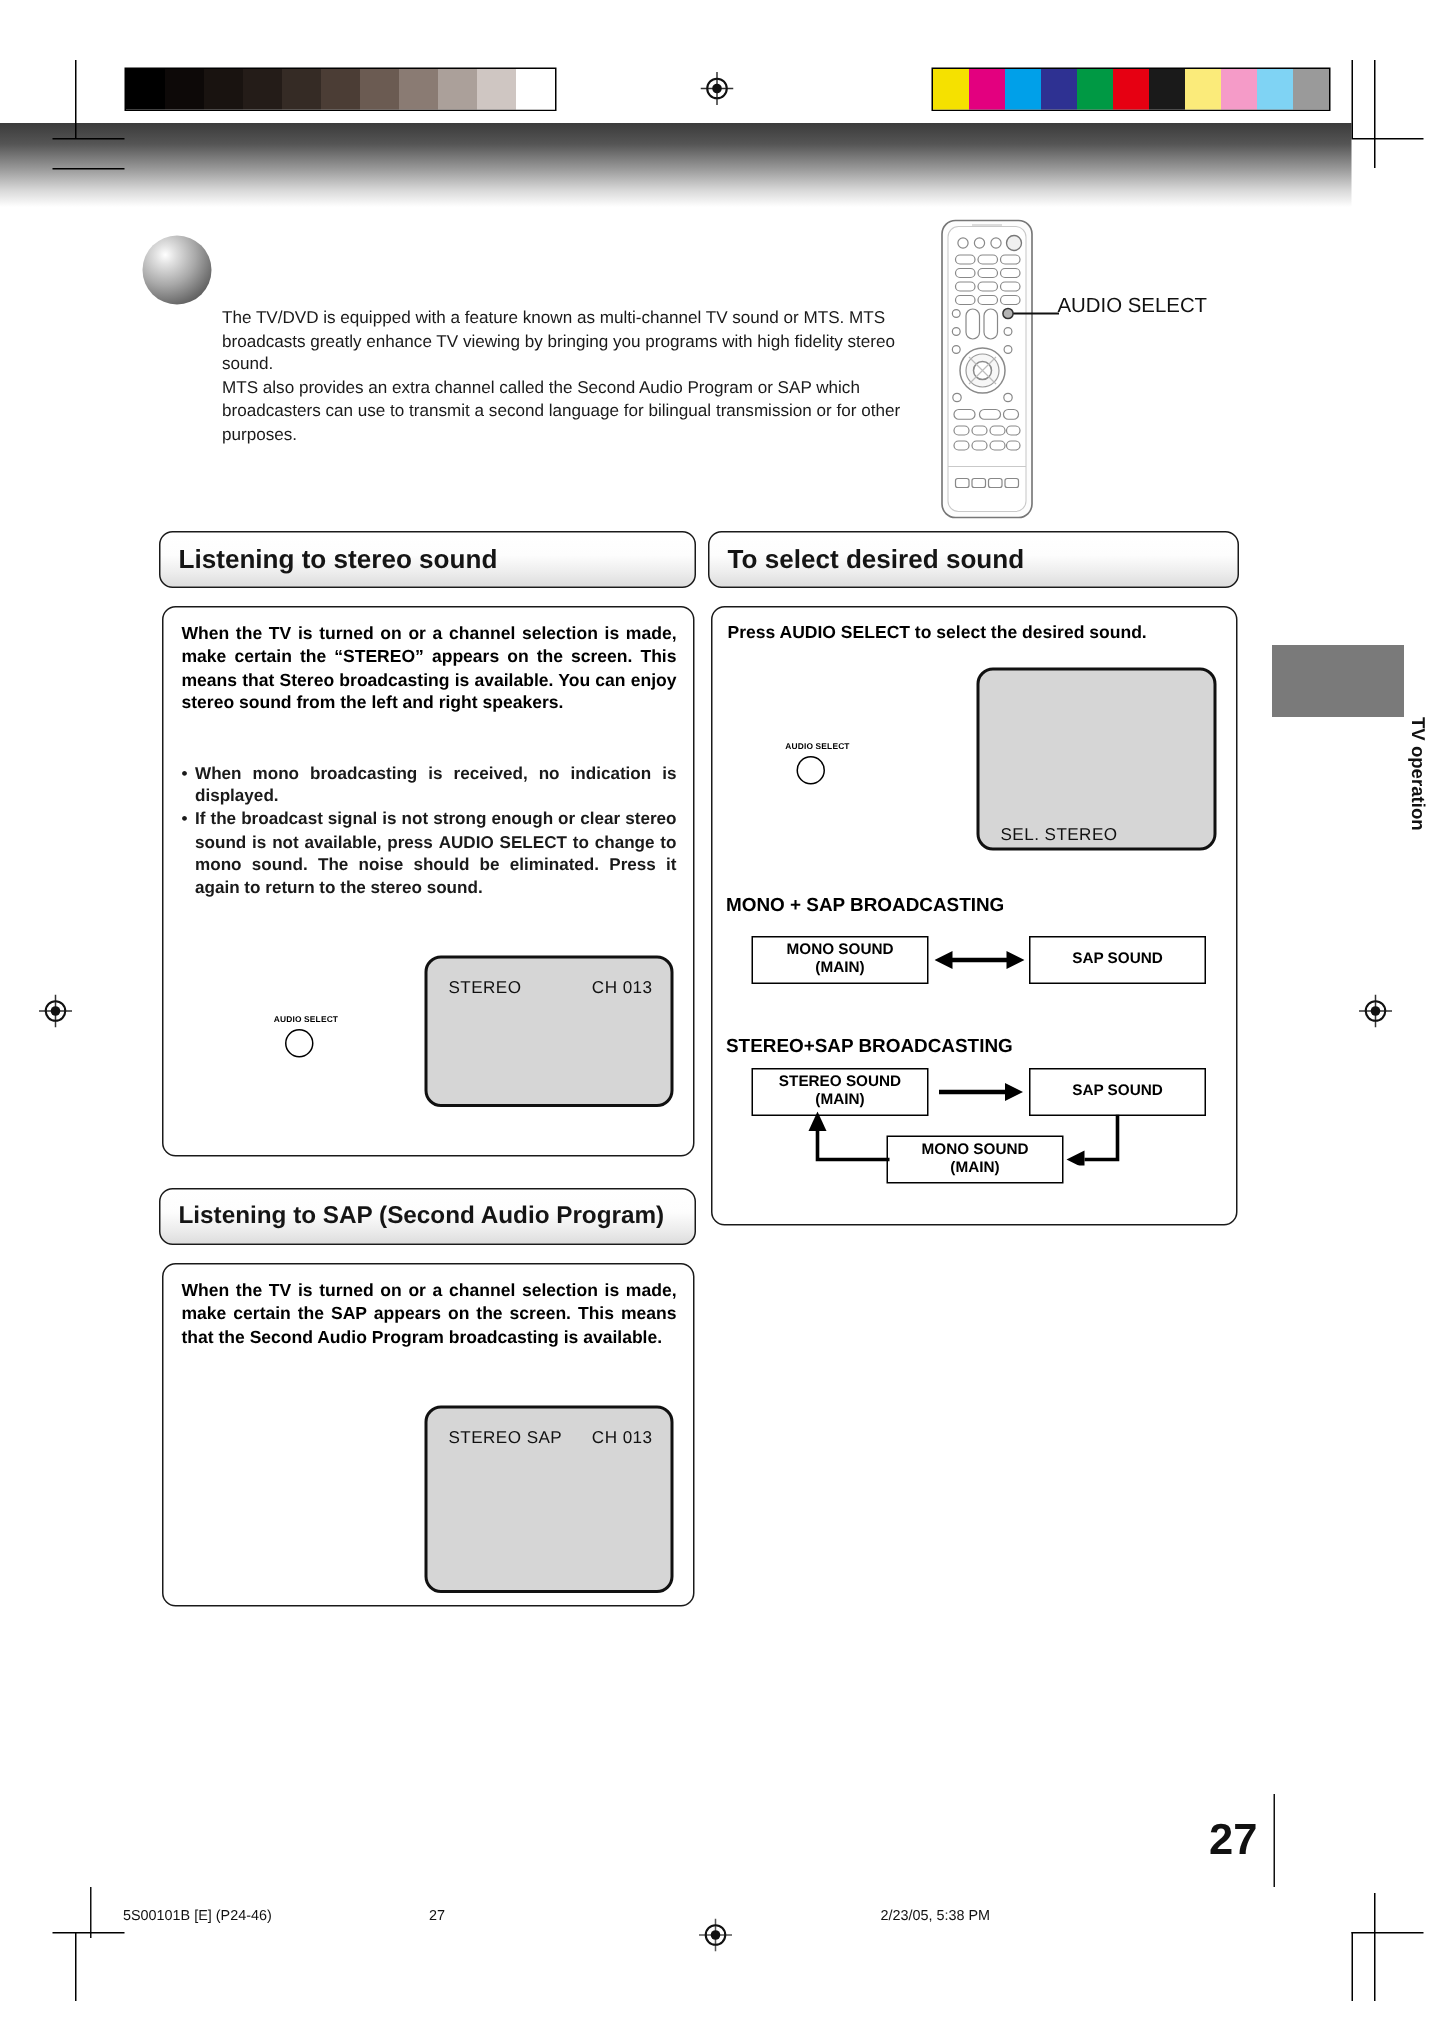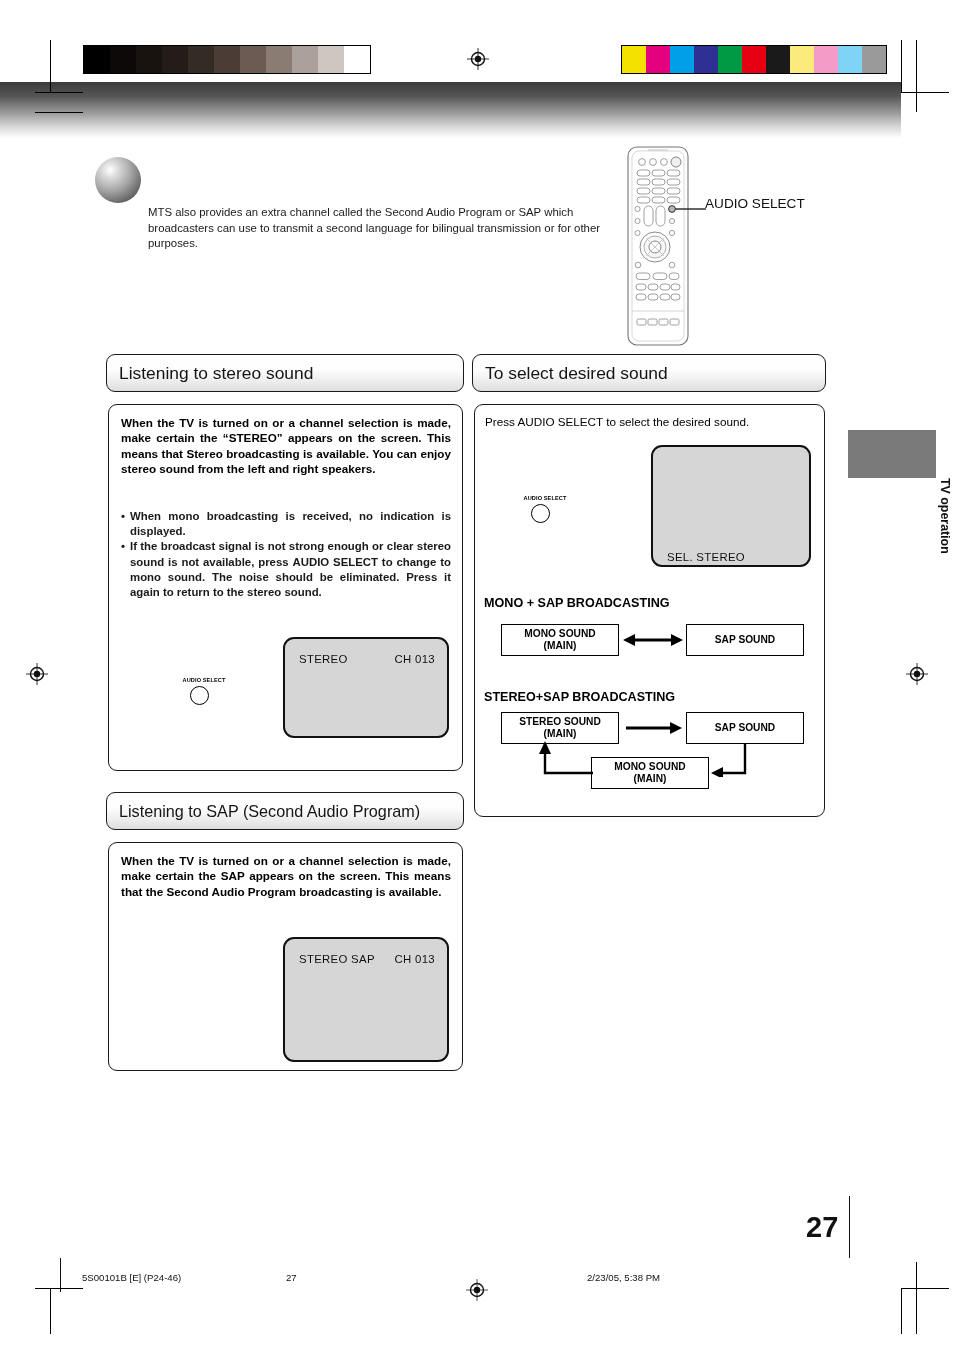--- a/index.html
+++ b/index.html
@@ -48,21 +48,21 @@
     position:absolute;left:85px;top:53px;font-size:13.6px;color:#111;white-space:nowrap;
   }
   
   .section-head{
     position:absolute;height:38px;border:1.3px solid #1a1a1a;border-radius:9px;
     background:linear-gradient(to bottom,#ffffff 0%,#fdfdfd 42%,#eeeeee 72%,#dddddd 100%);
     box-sizing:border-box;
   }
   .section-head span{
     position:absolute;left:12px;top:50%;transform:translateY(-50%);
-    font-size:17.4px;font-weight:normal;color:#151515;white-space:nowrap;text-align:right;
+    font-size:17.4px;font-weight:bold;color:#151515;white-space:nowrap;text-align:right;
   }
   .panel{
     position:absolute;border:1.3px solid #1a1a1a;border-radius:9px;background:#fff;
     box-sizing:border-box;
   }
   .bold-block{font-size:11.7px;font-weight:bold;line-height:15.3px;text-align:justify;color:#000;}
   .bullets{font-size:11.4px;line-height:15.2px;color:#1a1a1a;font-weight:bold;}
   .bullets .bl{position:relative;padding-left:9px;text-align:justify;margin-bottom:0px;}
   .bullets .bl:before{content:"•";position:absolute;left:0;top:0;}
   
@@ -166,20 +166,21 @@
     <circle cx="11" cy="11" r="6.5" fill="none" stroke="#111" stroke-width="1.4"></circle>
     <circle cx="11" cy="11" r="3.2" fill="#111"></circle>
   </svg>
 </div>
 
 <div id="title-row">
   <div id="title-sphere"></div>
 </div>
 
 <div id="intro">
+  <p>The TV/DVD is equipped with a feature known as multi-channel TV sound or MTS. MTS broadcasts greatly enhance TV viewing by bringing you programs with high fidelity stereo sound.</p>
   <p>MTS also provides an extra channel called the Second Audio Program or SAP which broadcasters can use to transmit a second language for bilingual transmission or for other purposes.</p>
 </div>
 
 <div id="remote-wrap">
   <svg width="300" height="205" viewBox="0 0 300 205">
 
     <rect x="8" y="4" width="60" height="198" rx="9" ry="9" fill="#fdfdfd" stroke="#777" stroke-width="1.1"></rect>
     <rect x="12" y="8" width="52" height="190" rx="7" ry="7" fill="#ffffff" stroke="#c9c9c9" stroke-width="0.7"></rect>
     <path d="M28 7 h20" stroke="#bbb" stroke-width="0.8" fill="none"></path>
 
@@ -282,21 +283,21 @@
     <div class="tv-osd" style="left:14px;top:14px;">STEREO  SAP</div>
     <div class="tv-osd" style="right:12px;top:14px;">CH 013</div>
   </div>
 </div>
 
 <div class="section-head" style="left:472px;top:354px;width:354px;">
   <span>To select desired sound</span>
 </div>
 
 <div class="panel" style="left:474px;top:404px;width:351px;height:413px;">
-  <div style="position:absolute;left:10px;top:9px;width:332px;font-size:11.7px;font-weight:normal;line-height:15px;">Press AUDIO SELECT to select the desired sound.</div>
+  <div style="position:absolute;left:10px;top:9px;width:332px;font-size:11.7px;font-weight:bold;line-height:15px;">Press AUDIO SELECT to select the desired sound.</div>
 
   <div class="asbtn" style="left:41px;top:90px;">
     <div class="cap">AUDIO SELECT</div>
     <div class="knob"></div>
   </div>
 
   <div class="tvscreen" style="left:176px;top:40px;width:160px;height:122px;">
     <div class="tv-osd" style="left:14px;top:104px;">SEL. STEREO</div>
   </div>
 

